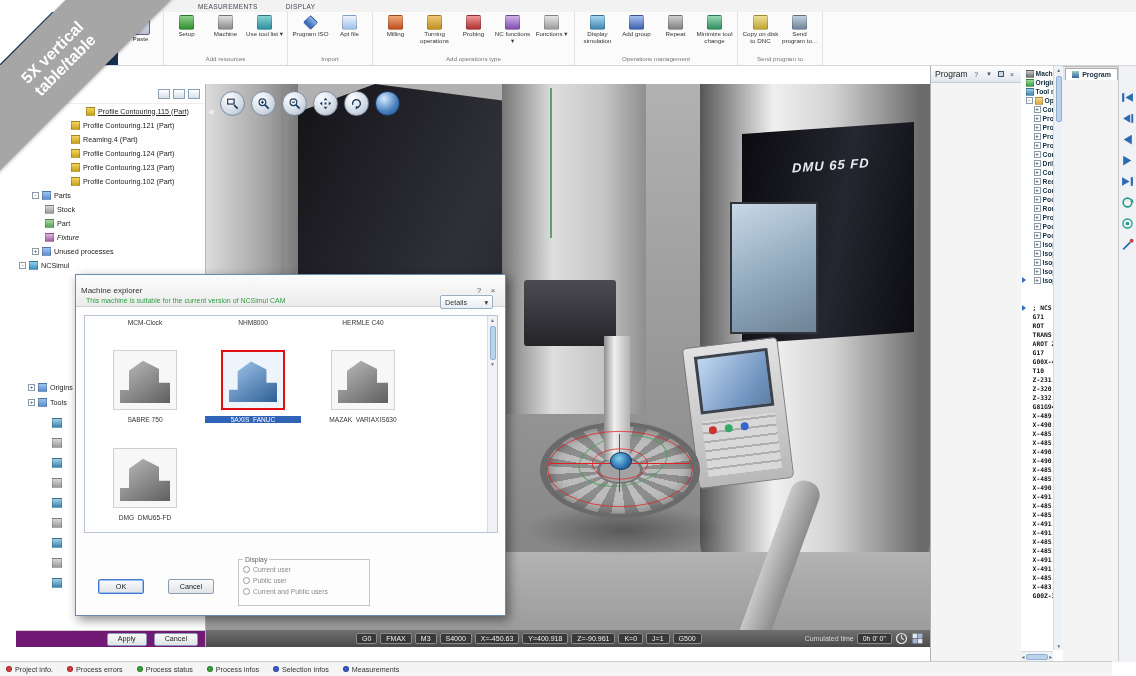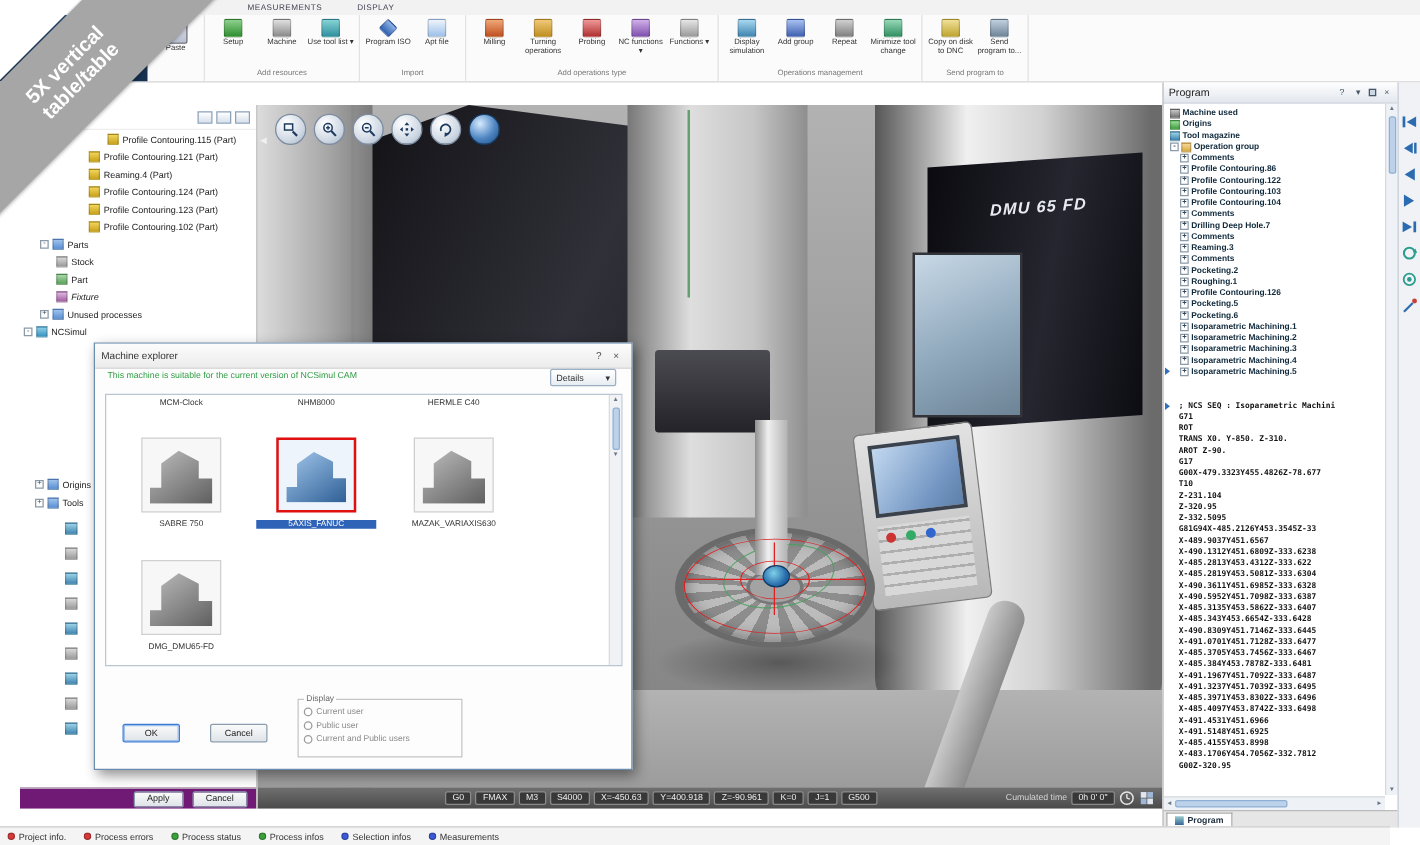--- a/index.html
+++ b/index.html
@@ -145,21 +145,21 @@
 .vp-collapse{position:absolute;left:2px;top:24px;color:#f0f0f0;font-size:7px}
 .vstatus{position:absolute;left:0;bottom:0;width:100%;height:17px;display:flex;align-items:center;
   gap:3px;padding:0 6px 0 150px;background:linear-gradient(#707070,#4a4a4a);color:#eee;font-size:7px}
 .vsegs{display:flex;gap:3px;align-items:center}
 .vseg{background:#383838;border:1px solid #8a8a8a;border-radius:2px;padding:1px 5px;white-space:nowrap}
 .vcum-lbl{margin-left:auto;color:#d5d5d5}
 #clockic,#gridic{width:13px;height:13px}
 
 
 .rightpanel{position:absolute;left:930px;top:66px;width:188px;height:596px;border-left:1px solid #b0b0b0;
-  background:#f4f4f4;display:flex;flex-direction:column}
+  background:#f4f4f4;display:flex;flex-direction:row}
 .rp-head{height:17px;background:linear-gradient(#fefefe,#e2e7ee);border-bottom:1px solid #c5ccd6;
   display:flex;align-items:center;gap:4px;padding:0 4px}
 .rp-title{flex:1;font-size:8.5px;color:#222}
 .rp-body{position:relative;flex:1;background:#fff;overflow:hidden}
 .rp-tree{position:absolute;left:0;top:3px;right:10px}
 .rrow{display:flex;align-items:center;gap:2px;height:9px;font-size:6.7px;font-weight:bold;
   color:#102a3c;white-space:nowrap;position:relative}
 .rrow.root{padding-left:5px}
 .rrow.child{padding-left:13px}
 .rti{width:8px;height:8px;flex:none;border:1px solid rgba(0,0,0,.2)}
@@ -204,21 +204,21 @@
 .ic-gear{background:radial-gradient(circle,#7fc4c4 40%,#2f8f8f);border-radius:50%}
 .statusbar{position:absolute;left:0;top:661px;width:1112px;height:15px;background:#f4f4f4;
   border-top:1px solid #ccc;display:flex;align-items:center;gap:14px;padding-left:6px}
 .st-item{display:flex;align-items:center;gap:3px}
 .st-dot{width:6px;height:6px;border-radius:50%;border:1px solid rgba(0,0,0,.25)}
 .st-lbl{font-size:7.2px;color:#333}
 
 
 .dialog{position:absolute;left:75px;top:274px;width:431px;height:342px;background:#fdfdfd;
   border:1px solid #6a8cae;box-shadow:3px 4px 10px rgba(0,0,0,.45);z-index:50}
-.dlg-title{height:20px;display:flex;align-items:center;padding:0 5px;font-size:8px;color:#333;
+.dlg-title{height:32px;display:flex;align-items:center;padding:0 5px;font-size:8px;color:#333;
   background:linear-gradient(#fcfcfc,#ececec);border-bottom:1px solid #d0d0d0}
 .dlg-title .t{flex:1}
 .dlg-tbtn{width:14px;text-align:center;color:#555;font-size:8px}
 .dlg-msg{position:absolute;left:10px;top:22px;font-size:7px;color:#2f9e44}
 .dlg-details{position:absolute;right:12px;top:20px;width:53px;height:14px;border:1px solid #9ab0c4;
   background:linear-gradient(#fff,#e8edf2);font-size:7.2px;color:#333;display:flex;align-items:center;
   justify-content:space-between;padding:0 4px;border-radius:2px}
 .mach-list{position:absolute;left:8px;top:40px;width:414px;height:218px;background:#fff;border:1px solid #b9c6d2}
 .mlist-sb{position:absolute;right:0;top:0;bottom:0;width:10px;background:#f0f2f5;
   border-left:1px solid #dcdcdc;display:flex;flex-direction:column;align-items:center}
@@ -366,21 +366,21 @@
 
   <div class="leftpanel">
     <div class="lp-toolbar">
       <span class="lp-root-ico"></span>
       <span class="lp-sp"></span>
       <span class="lp-view-ic"></span>
       <span class="lp-view-ic"></span>
       <span class="lp-view-ic"></span>
     </div>
     <div id="lptree">
-        <div class="lt-row" style="padding-left: 86px;">
+        <div class="lt-row" style="padding-left: 86px; text-decoration: underline;">
           <span class="ti ti-operation"></span>
           <span>Profile Contouring.115 (Part)</span>
         </div>
         <div class="lt-row" style="padding-left: 71px;">
           <span class="ti ti-operation"></span>
           <span>Profile Contouring.121 (Part)</span>
         </div>
         <div class="lt-row" style="padding-left: 71px;">
           <span class="ti ti-operation"></span>
           <span>Reaming.4 (Part)</span>

